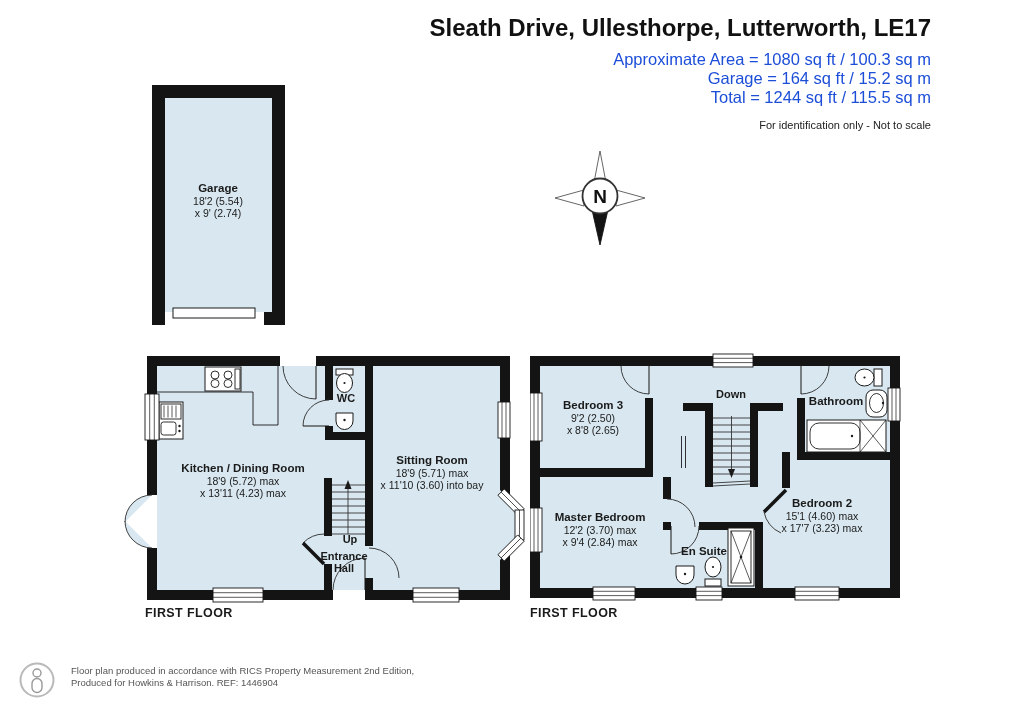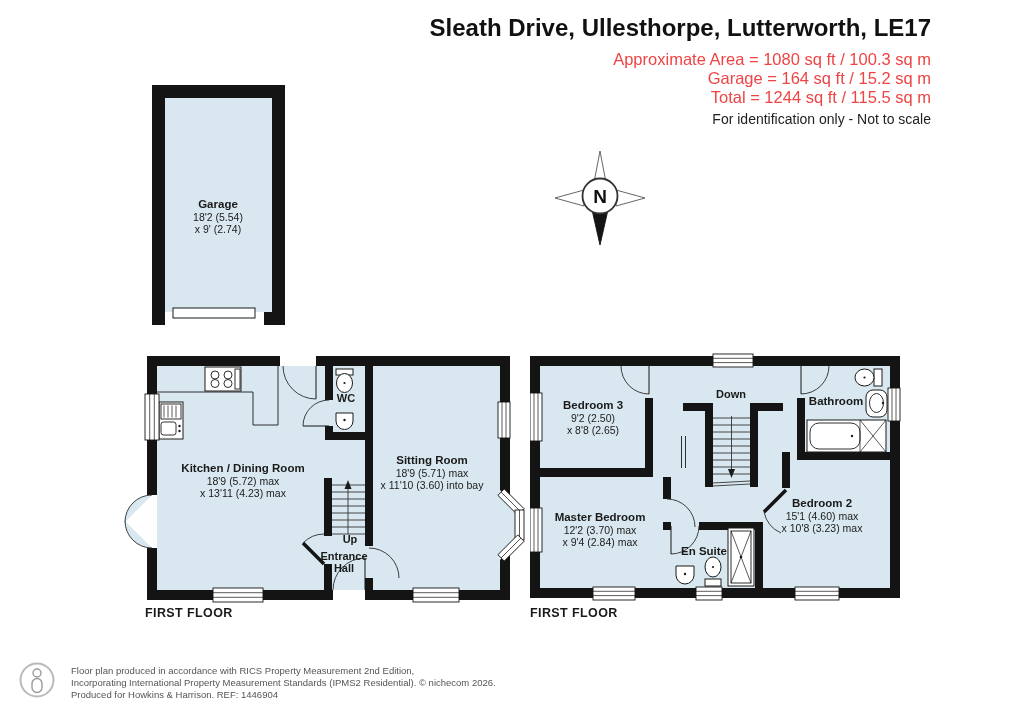--- a/index.html
+++ b/index.html
@@ -1,21 +1,21 @@
 <!DOCTYPE html>
 <html><head>
 <meta charset="utf-8">
 <style>
   html,body{margin:0;padding:0;background:#fff;}
   #page{position:relative;width:948px;height:724px;background:#ffffff;overflow:hidden;
         font-family:"Liberation Sans", sans-serif;color:#1c1c1c;}
   .hdr{position:absolute;top:14px;right:17px;text-align:right;}
   .hdr-title{font-size:24px;font-weight:bold;letter-spacing:0;margin-bottom:8px;color:#111;}
-  .hdr-line{font-size:16.5px;line-height:19px;color:#ef4444;}
-  .hdr-disc{font-size:14px;margin-top:4px;color:#222;}
+  .hdr-line{font-size:16.5px;line-height:19px;color:#1d4ed8;}
+  .hdr-disc{font-size:11px;margin-top:12px;color:#222;}
   .room-label{position:absolute;transform:translateX(-50%);text-align:center;
               font-size:11.5px;font-weight:bold;line-height:12.5px;color:#1a1a1a;white-space:nowrap;}
   .room-label .dims{font-weight:normal;font-size:10.5px;}
   .small-label{position:absolute;transform:translateX(-50%);text-align:center;
                font-size:11px;font-weight:bold;color:#1a1a1a;white-space:nowrap;}
   .floor-label{position:absolute;font-size:12.5px;font-weight:bold;letter-spacing:.4px;color:#1a1a1a;}
   .footer-text{position:absolute;left:71px;top:665px;font-size:9.5px;line-height:12px;color:#555;}
   svg{position:absolute;}
   .wall{fill:#141414;}
   .roomfill{fill:#d9e8f0;}
@@ -44,21 +44,21 @@
   <svg style="left:140px;top:75px" width="160" height="260" viewBox="0 0 160 260">
     <rect class="roomfill" x="18" y="16" width="120" height="228"></rect>
     <rect class="wall" x="12" y="10" width="133" height="13"></rect>
     <rect class="wall" x="12" y="237" width="133" height="13"></rect>
     <rect class="wall" x="12" y="10" width="13" height="240"></rect>
     <rect class="wall" x="132" y="10" width="13" height="240"></rect>
 
     <rect x="25" y="237" width="99" height="13" fill="#ffffff"></rect>
     <rect class="fix" x="33" y="233" width="82" height="10"></rect>
   </svg>
-  <div class="room-label" style="left:218px;top:198px">
+  <div class="room-label" style="left:218px;top:182px">
     <div>Garage</div>
     <div class="dims">18'2 (5.54)</div>
     <div class="dims">x 9' (2.74)</div>
   </div>
 
   <svg style="left:552px;top:146px" width="100" height="115" viewBox="0 0 100 115">
     <polygon points="48,5 40,47 56,47" fill="#ffffff" stroke="#555" stroke-width="0.9"></polygon>
     <polygon points="3,52 32,44 32,60" fill="#ffffff" stroke="#555" stroke-width="0.9"></polygon>
     <polygon points="93,52 64,44 64,60" fill="#ffffff" stroke="#555" stroke-width="0.9"></polygon>
     <polygon points="48,99 38,55 58,55" fill="#141414" stroke="#141414" stroke-width="0.9"></polygon>
@@ -352,28 +352,27 @@
   <div class="small-label" style="left:836px;top:395px;font-size:11.5px">Bathroom</div>
   <div class="room-label" style="left:600px;top:511px">
     <div>Master Bedroom</div>
     <div class="dims">12'2 (3.70) max</div>
     <div class="dims">x 9'4 (2.84) max</div>
   </div>
   <div class="small-label" style="left:704px;top:545px;font-size:11.5px">En Suite</div>
   <div class="room-label" style="left:822px;top:497px">
     <div>Bedroom 2</div>
     <div class="dims">15'1 (4.60) max</div>
-    <div class="dims">x 10'8 (3.23) max</div>
+    <div class="dims">x 17'7 (3.23) max</div>
   </div>
   <div class="floor-label" style="left:530px;top:606px">FIRST FLOOR</div>
 
   <svg style="left:18px;top:661px" width="38" height="38" viewBox="0 0 38 38">
     <circle cx="19" cy="19" r="16.5" fill="none" stroke="#b9b9b9" stroke-width="2"></circle>
     <circle cx="19" cy="12" r="4" fill="none" stroke="#9a9a9a" stroke-width="1.4"></circle>
     <rect x="14" y="17.5" width="10" height="14" rx="5" fill="none" stroke="#9a9a9a" stroke-width="1.4"></rect>
   </svg>
   <div class="footer-text">
     <div>Floor plan produced in accordance with RICS Property Measurement 2nd Edition,</div>
-    <div>Incorporating International Property Measurement Standards (IPMS2 Residential).   © nichecom 2026.</div>
     <div>Produced for Howkins &amp; Harrison.   REF: 1446904</div>
   </div>
 
 </div>
 
 </body></html>

